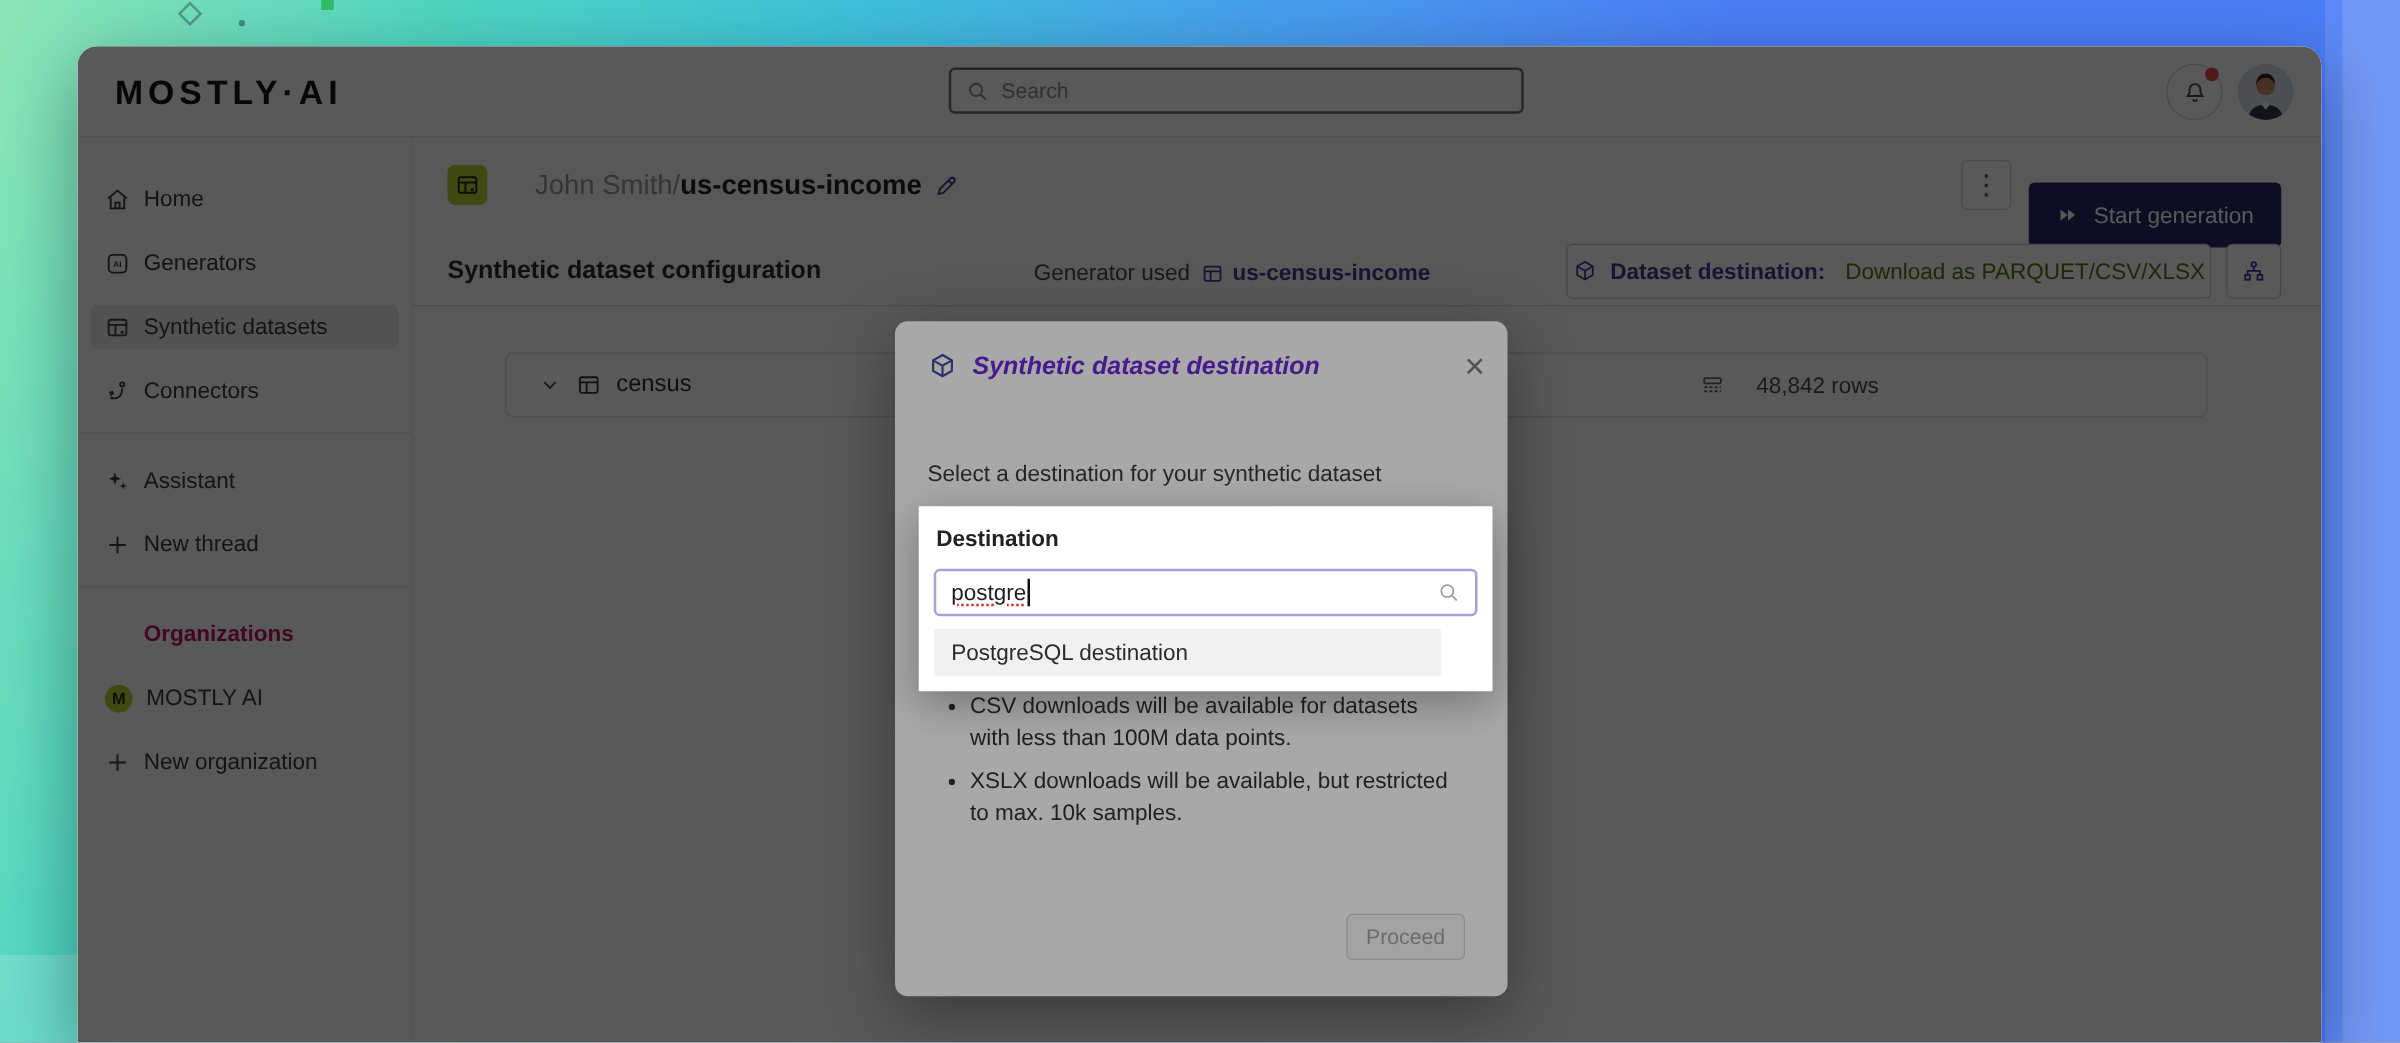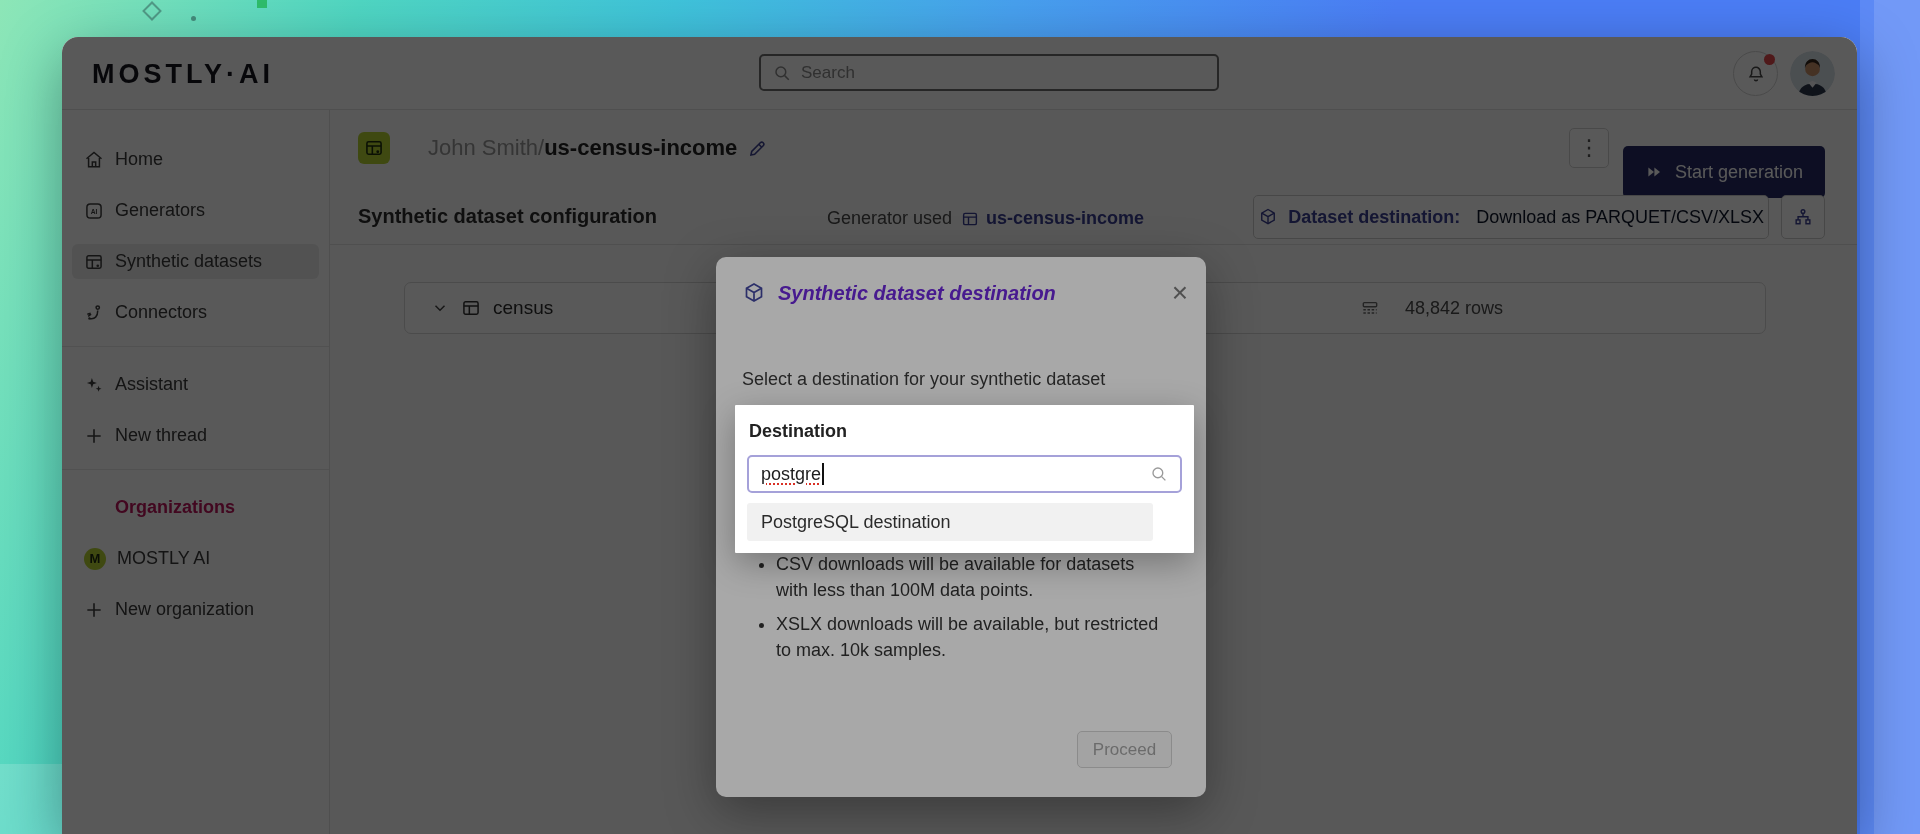--- a/index.html
+++ b/index.html
@@ -55,21 +55,21 @@
   .kebab-btn { width:40px; height:40px; border:1px solid #d4d4d4; border-radius:5px; background:#fff; color:#555; font-size:22px; display:flex; align-items:center; justify-content:center; }
   .start-btn { height:52px; padding:0 22px; background:#272b66; border-radius:5px; color:#fff; font-size:18px; display:flex; align-items:center; gap:12px; border:none;margin-top:48px; }
 
   .config-row { position:absolute; left:0; right:0; top:85px; height:50px; border-bottom:1px solid #e2e2e2; }
   .config-title { position:absolute; left:28px; top:10px; font-size:20px; font-weight:bold; color:#2c2c2c; }
   .gen-used { position:absolute; left:497px; top:13px; display:flex; align-items:center; gap:9px; font-size:18px; color:#4a4a4a; }
   .gen-link { color:#3c4093; font-weight:bold; display:flex; align-items:center; gap:7px; }
   .dest-group { position:absolute; right:32px; top:0px; display:flex; align-items:center; gap:12px; }
   .dest-btn { height:44px; border:1px solid #cfcfcf; border-radius:5px; background:#fff; display:flex; align-items:center; gap:10px; padding:0 4px; font-size:18px; }
   .dest-label { color:#3c4093; font-weight:bold; }
-  .dest-value { color:#0f172a; margin-left:6px; }
+  .dest-value { color:#4d7c0f; margin-left:6px; }
   .flow-btn { width:44px; height:44px; border:1px solid #cfcfcf; border-radius:5px; background:#fff; color:#3c4093; display:flex; align-items:center; justify-content:center; }
 
   .census-card { position:absolute; left:74px; top:172px; width:1362px; height:52px; border:1px solid #d8d8d8; border-radius:7px; background:#fff; display:flex; align-items:center; }
   .census-left { display:flex; align-items:center; gap:12px; padding-left:26px; color:#2e2e2e; }
   .census-name { font-size:19px; color:#2e2e2e; }
   .census-rows { position:absolute; right:262px; display:flex; align-items:center; gap:25px; color:#4c4c4c; font-size:18px; }
 
   
   .overlay-a { position:absolute; inset:0; background:rgba(0,0,0,0.47); z-index:5; }
   .overlay-b { position:absolute; inset:0; background:rgba(0,0,0,0.34); z-index:15; }

